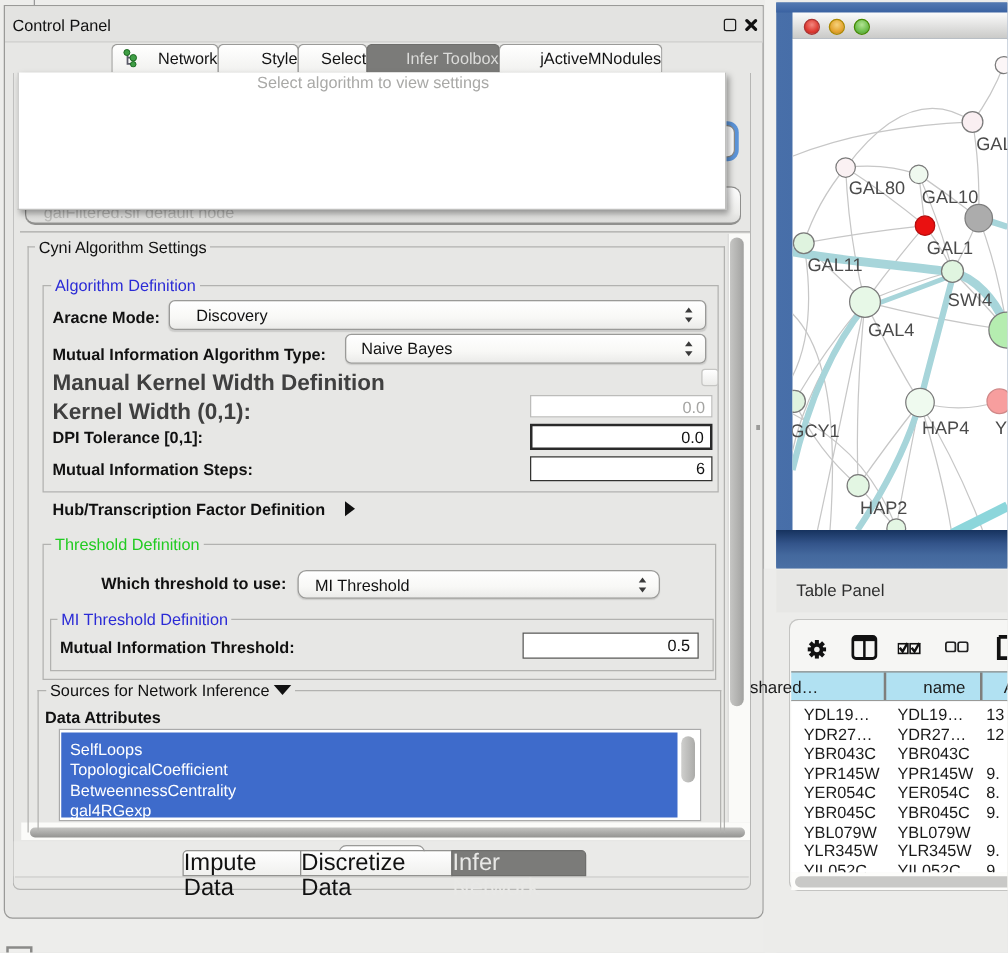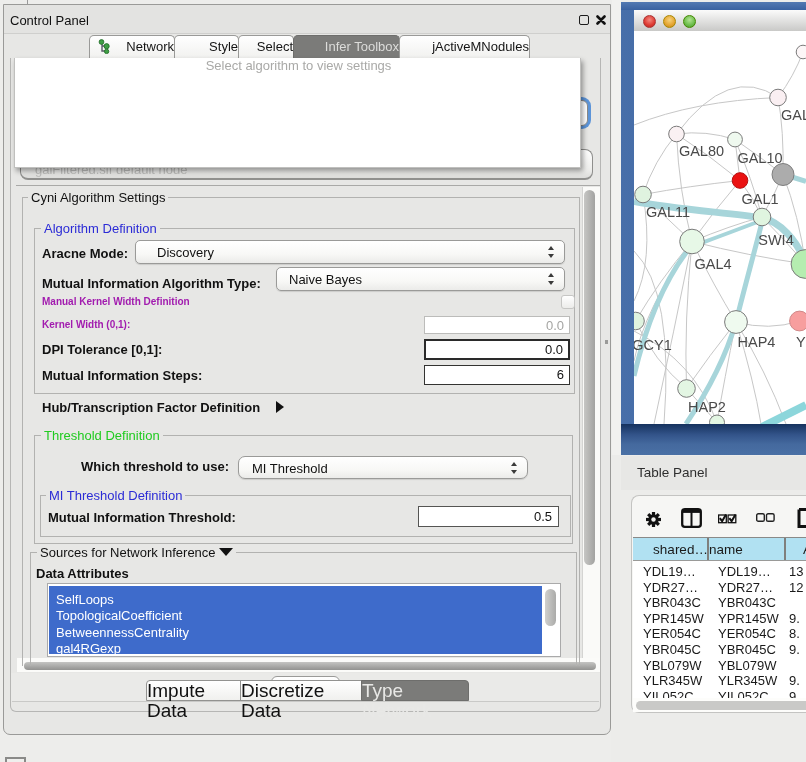--- a/index.html
+++ b/index.html
@@ -1,19 +1,19 @@
 <!DOCTYPE html>
 <html><head><meta charset="utf-8">
 <style>
 html,body{margin:0;padding:0}
 body{width:806px;height:762px;position:relative;overflow:hidden;background:#EDEDEB;font-family:"Liberation Sans",sans-serif;}
 .abs{position:absolute}
 .b{font-weight:bold}
 .lbl{font-size:13px;color:#111;white-space:nowrap}
-.glbl{font-size:10px;color:#a21caf;white-space:nowrap;font-weight:bold}
+.glbl{font-size:18px;color:#404040;white-space:nowrap;font-weight:bold}
 .combo{position:absolute;border:1px solid #9a9a98;border-radius:5px;background:linear-gradient(#ffffff,#f8f8f6 60%,#ebebe9);box-shadow:0 1px 1px rgba(0,0,0,0.12)}
 .combo .txt{position:absolute;left:21px;top:50%;transform:translateY(-50%);font-size:13px;color:#111}
 .stepper{position:absolute;right:9px;top:50%;transform:translateY(-50%);width:8px;height:16px}
 .up{position:absolute;left:1px;top:2px;width:0;height:0;border-left:3px solid transparent;border-right:3px solid transparent;border-bottom:4px solid #3a3a3a}
 .dn{position:absolute;left:1px;bottom:2px;width:0;height:0;border-left:3px solid transparent;border-right:3px solid transparent;border-top:4px solid #3a3a3a}
 .field{position:absolute;background:#fff;font-size:13px;color:#111;text-align:right}
 .group{position:absolute;border:1px solid #b2b2b0}
 .gtitle{position:absolute;top:-8px;background:#e7e7e5;padding:0 3px;font-size:13px;white-space:nowrap}
 .tab{position:absolute;top:35px;height:23px;background:linear-gradient(#ffffff,#f1f1ef);border:1px solid #9a9a98;border-bottom:none;border-radius:5px 5px 0 0;box-sizing:border-box;font-size:13px;color:#141414;text-align:right;line-height:22px}
 .btab{position:absolute;top:680px;height:21px;background:linear-gradient(#ffffff,#f0f0ee);border:1px solid #929290;box-sizing:border-box;font-size:19px;color:#111;text-align:left;line-height:20px}
@@ -122,21 +122,21 @@
 <div class="abs" style="left:49px;top:586px;width:493px;height:68px;background:#3e6bcb"></div>
 <div class="abs" style="left:56px;top:591.5px;font-size:13px;color:#fff;line-height:16.5px;white-space:nowrap">SelfLoops<br>TopologicalCoefficient<br>BetweennessCentrality<br>gal4RGexp</div>
 <div class="abs" style="left:545px;top:589px;width:11px;height:37px;background:linear-gradient(90deg,#cfcfcd,#ababa9);border-radius:6px"></div>
 
 <div class="abs" style="left:11px;top:673px;width:589px;height:28px;background:#eaeae8"></div>
 
 <div class="abs" style="left:271px;top:676px;width:67px;height:20px;border:1px solid #9a9a98;border-radius:6px;background:linear-gradient(#ffffff,#f0f0ee);font-size:13px;color:#111;text-align:center;line-height:19px">Apply</div>
 
 <div class="btab" style="left:146px;width:95px;border-radius:4px 0 0 0">Impute Data</div>
 <div class="btab" style="left:240px;width:122px">Discretize Data</div>
-<div class="btab" style="left:361px;width:108px;background:#7b7b79;color:#e8e8e6;border-color:#6e6e6c;border-radius:0 4px 0 0">Type Network</div>
+<div class="btab" style="left:361px;width:108px;background:#7b7b79;color:#e8e8e6;border-color:#6e6e6c;border-radius:0 4px 0 0">Infer Network</div>
 
 <div class="abs" style="left:5px;top:757px;width:17px;height:10px;border:2px solid #8a8a88;background:#efefed"></div>
 
 <div class="abs" style="left:14px;top:58px;width:567px;height:110px;background:#fff;border:1px solid #c0c0be;border-top:none;box-shadow:2px 3px 5px rgba(0,0,0,0.38);box-sizing:border-box;overflow:hidden">
 <div style="position:absolute;left:0;top:0;width:567px;height:16px;font-size:13px;color:#a9a9a7;text-align:center">Select algorithm to view settings</div>
 </div>
 
 <div class="abs" style="left:612px;top:0;width:9px;height:762px;background:#f1f1ef"></div>
 
 <div class="abs" style="left:605px;top:340px;width:3px;height:4px;background:#9a9a98"></div>
@@ -258,22 +258,22 @@
 <rect x="0.7" y="0.7" width="7.6" height="7.6" rx="1.6" fill="none" stroke="#222" stroke-width="1.4"></rect>
 <rect x="10.5" y="0.7" width="7.6" height="7.6" rx="1.6" fill="none" stroke="#222" stroke-width="1.4"></rect>
 </svg>
 <svg class="abs" style="left:797px;top:507.5px" width="9" height="20" viewBox="0 0 9 20">
 <path d="M2 1.5 L9 1.5 M2 1.5 L2 18.5 L9 18.5" stroke="#111" stroke-width="3" fill="none"></path>
 </svg>
 
 <div class="abs" style="left:633px;top:537px;width:173px;height:24px;background:#b1e1f2;border-top:1px solid #8a8a88;border-bottom:1px solid #9a9a98;box-sizing:border-box"></div>
 <div class="abs" style="left:707px;top:538px;width:2px;height:22px;background:#7f7f7d"></div>
 <div class="abs" style="left:784px;top:538px;width:2px;height:22px;background:#7f7f7d"></div>
-<div class="abs hrow" style="left:633px;top:542px;width:95px;text-align:center;font-size:13.5px">shared…</div>
-<div class="abs hrow" style="left:709px;top:542px;width:93px;text-align:left;font-size:13.5px">name</div>
+<div class="abs hrow" style="left:600px;top:542px;width:95px;font-size:13.5px">shared…</div>
+<div class="abs hrow" style="left:709px;top:542px;width:93px;text-align:center;font-size:13.5px">name</div>
 <div class="abs hrow" style="left:803px;top:542px;font-size:13.5px">A</div>
 
 <div class="abs" style="left:633px;top:561px;width:173px;height:137px;background:#ffffff;overflow:hidden">
 <div style="position:absolute;left:10px;top:3px;font-size:13px;color:#1a1a1a;line-height:15.6px">YDL19…<br>YDR27…<br>YBR043C<br>YPR145W<br>YER054C<br>YBR045C<br>YBL079W<br>YLR345W<br>YIL052C</div>
 <div style="position:absolute;left:85px;top:3px;font-size:13px;color:#1a1a1a;line-height:15.6px">YDL19…<br>YDR27…<br>YBR043C<br>YPR145W<br>YER054C<br>YBR045C<br>YBL079W<br>YLR345W<br>YIL052C</div>
 <div style="position:absolute;left:156px;top:3px;font-size:13px;color:#1a1a1a;line-height:15.6px">13<br>12<br>&nbsp;<br>9.<br>8.<br>9.<br>&nbsp;<br>9.<br>9.</div>
 </div>
 
 <div class="abs" style="left:633px;top:698px;width:173px;height:14px;background:#fdfdfb"></div>
 <div class="abs" style="left:636px;top:701px;width:170px;height:9px;background:#c9c9c7;border-radius:5px 0 0 5px"></div>

